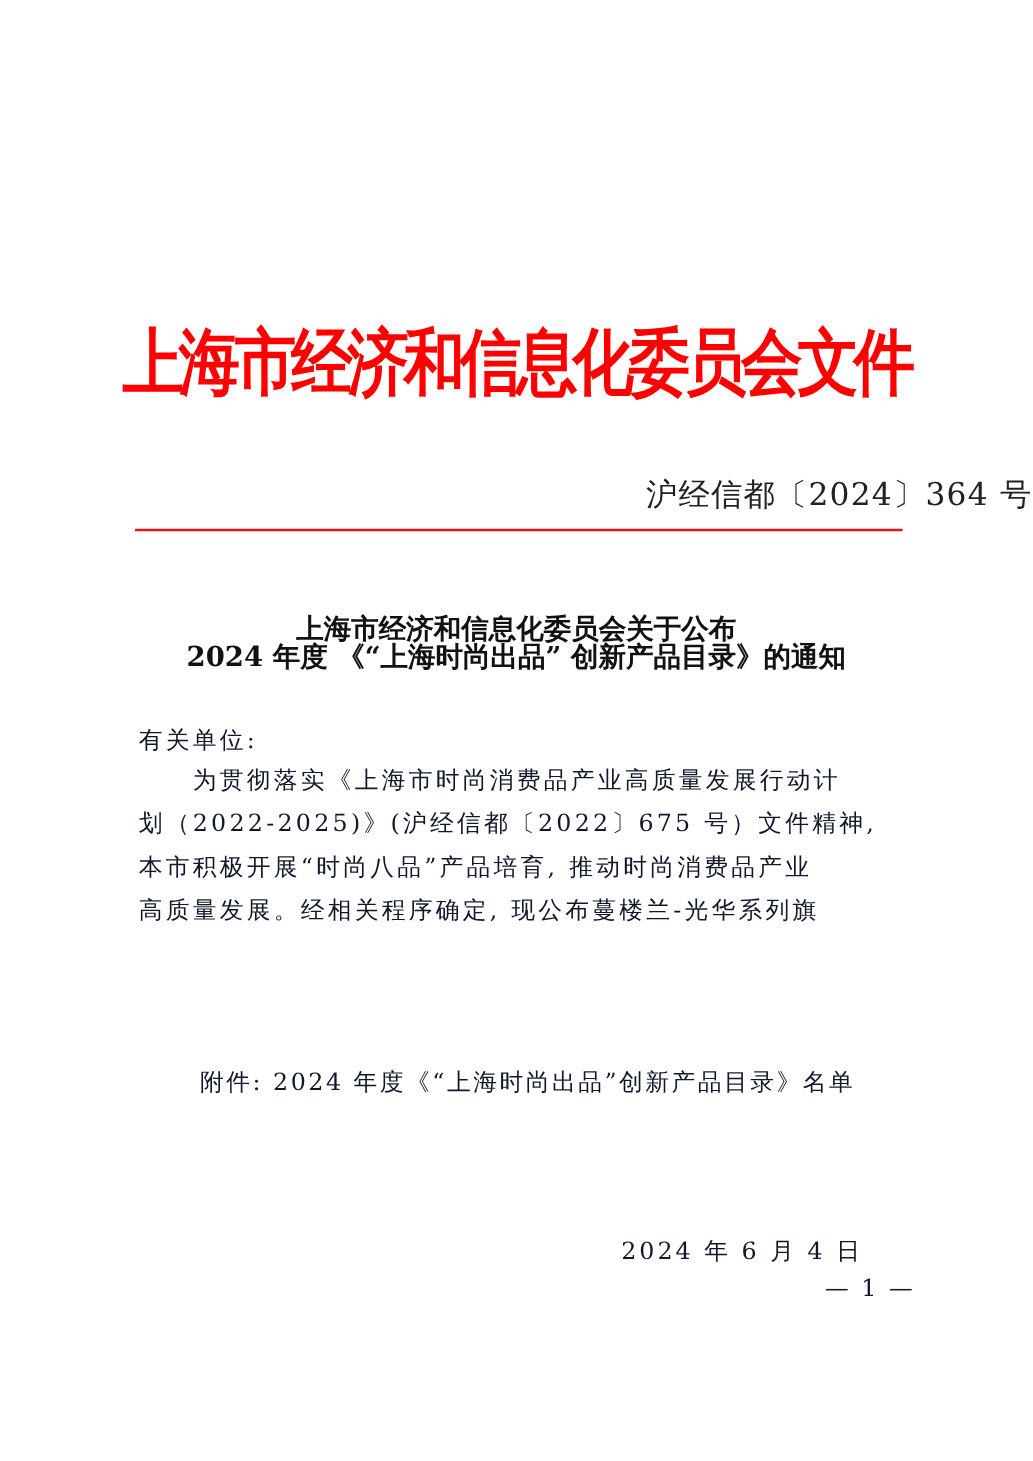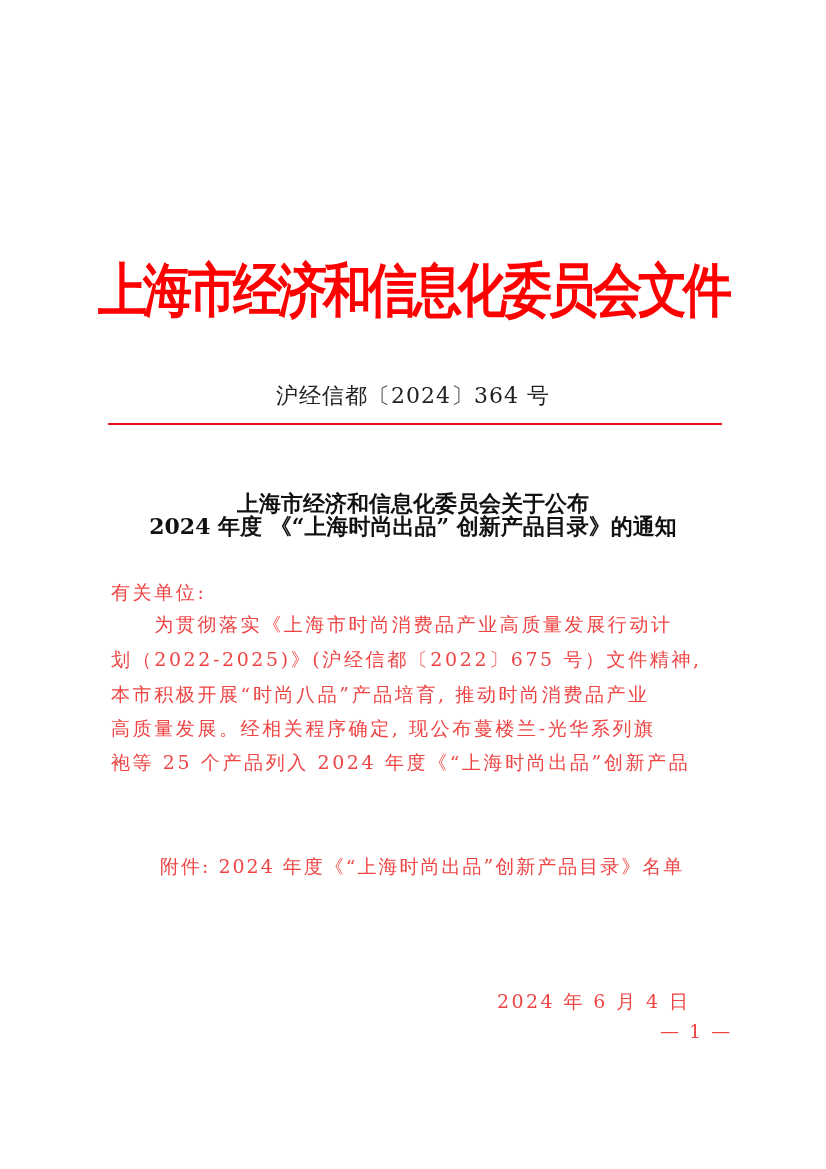--- a/index.html
+++ b/index.html
@@ -8,36 +8,36 @@
     .masthead {
       position: absolute; left: 0; width: 826px; top: 252px;
       text-align: center; color: #ff0000;
       font-family: "DejaVu Serif", "Liberation Serif", serif;
       font-size: 49px; line-height: 64px; letter-spacing: -4px;
       transform: scaleY(1.18); transform-origin: center top;
       font-weight: bold;
     }
     .docnum {
       position: absolute; left: 0; width: 826px; top: 382px;
-      text-align: center; color: #222;
+      text-align: right; color: #222;
       font-family: "DejaVu Serif", "Liberation Serif", serif;
-      font-size: 22px; line-height: 28px; letter-spacing: 1px;
+      font-size: 25px; line-height: 28px; letter-spacing: 1px;
     }
     .redrule {
       position: absolute; left: 108px; width: 614px; top: 423px; height: 2px; background: #e8141c;
     }
     .title {
       position: absolute; left: 0; width: 826px; text-align: center; color: #111;
       font-family: "DejaVu Serif", "Liberation Serif", serif; font-weight: bold;
       font-size: 22px; line-height: 34px;
     }
     .title.l1 { top: 486px; }
     .title.l2 { top: 509px; }
     .body-text {
-      position: absolute; color: #ef4444;
+      position: absolute; color: #0f172a;
       font-family: "DejaVu Serif", "Liberation Serif", serif;
       font-size: 19px; line-height: 32px; letter-spacing: 2.6px;
     }
     .salutation { left: 111px; top: 576px; }
     .para-line { left: 111px; width: 612px; white-space: nowrap; }
     .attach { left: 160px; top: 850px; white-space: nowrap; letter-spacing: 2px; }
     .signer { left: 450px; top: 952px; white-space: nowrap; letter-spacing: 2.4px; }
     .date { left: 497px; top: 985px; white-space: nowrap; letter-spacing: 2.4px; }
     .pageno { left: 660px; top: 1015px; white-space: nowrap; letter-spacing: 2px; font-size: 19px; }
   </style>
@@ -51,19 +51,18 @@
 
   <div class="title l1">上海市经济和信息化委员会关于公布</div>
   <div class="title l2">2024 年度 《“上海时尚出品” 创新产品目录》的通知</div>
 
   <div class="body-text salutation">有关单位:</div>
 
   <div class="body-text para-line" style="top:608px">　　为贯彻落实《上海市时尚消费品产业高质量发展行动计</div>
   <div class="body-text para-line" style="top:643px">划（2022-2025)》(沪经信都〔2022〕675 号）文件精神,</div>
   <div class="body-text para-line" style="top:678px">本市积极开展“时尚八品”产品培育, 推动时尚消费品产业</div>
   <div class="body-text para-line" style="top:712px">高质量发展。经相关程序确定, 现公布蔓楼兰-光华系列旗</div>
-  <div class="body-text para-line" style="top:746px">袍等 25 个产品列入 2024 年度《“上海时尚出品”创新产品</div>
 
   <div class="body-text attach">附件: 2024 年度《“上海时尚出品”创新产品目录》名单</div>
 
   <div class="body-text date">2024 年 6 月 4 日</div>
   <div class="body-text pageno">— 1 —</div>
 </div>
 
 </body></html>

